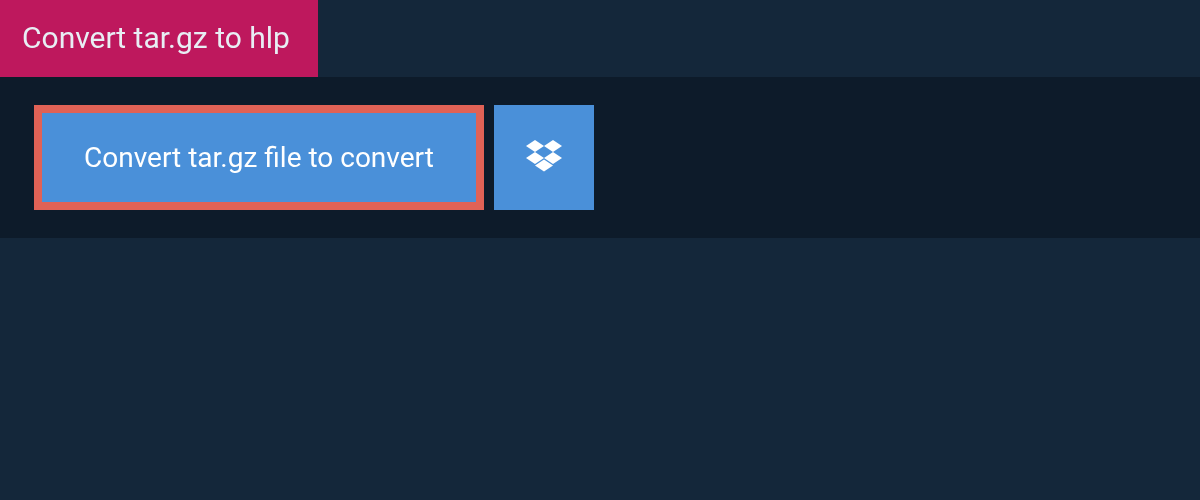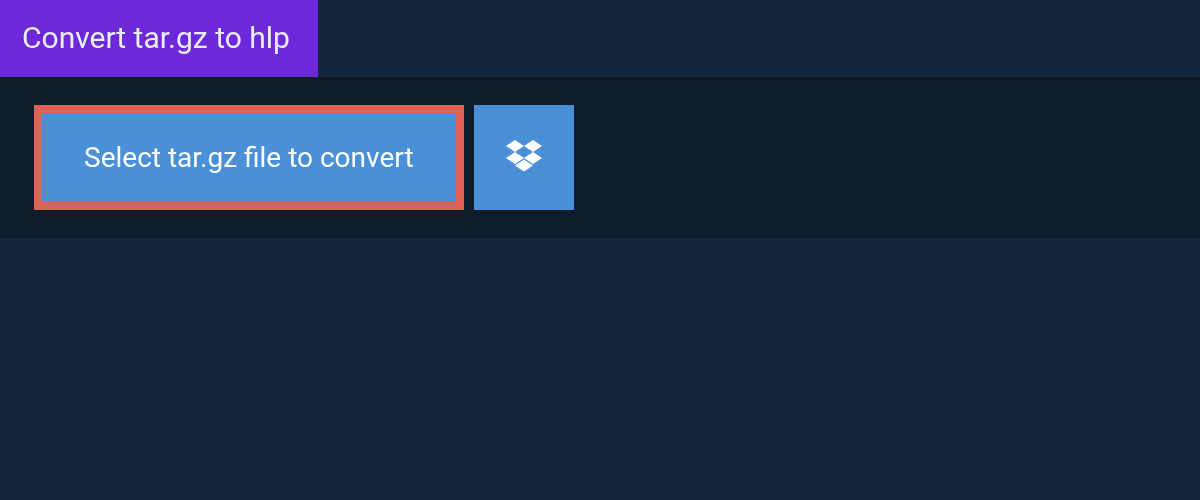--- a/index.html
+++ b/index.html
@@ -8,21 +8,21 @@
       box-sizing: border-box;
     }
     body {
       width: 1200px;
       height: 500px;
       background: #14273a;
       font-family: -apple-system, BlinkMacSystemFont, "Segoe UI", Roboto, sans-serif;
       overflow: hidden;
     }
     .header-tab {
-      background: #6d28d9;
+      background: #be185d;
       display: inline-block;
       padding: 20px 28px 22px 22px;
       margin: 0;
     }
     .header-title {
       color: #e8eef4;
       font-size: 30px;
       font-weight: 400;
     }
     .panel {
@@ -66,21 +66,21 @@
 
 
 
 <div class="header-tab">
   <h1 class="header-title">Convert tar.gz to hlp</h1>
 </div>
 
 <div class="panel">
   <div class="button-row">
     <div class="file-select-button">
-      <span>Select tar.gz file to convert</span>
+      <span>Convert tar.gz file to convert</span>
     </div>
     <div class="dropbox-button">
       <span>
         <svg class="dropbox-icon" viewBox="0 0 36 32" fill="#ffffff">
           <path d="M9 0 L18 6 L9 12 L0 6 Z"></path>
           <path d="M27 0 L36 6 L27 12 L18 6 Z"></path>
           <path d="M9 12 L18 18 L9 24 L0 18 Z"></path>
           <path d="M27 12 L36 18 L27 24 L18 18 Z"></path>
           <path d="M9 25.5 L18 19.5 L27 25.5 L18 31.5 Z"></path>
         </svg>

